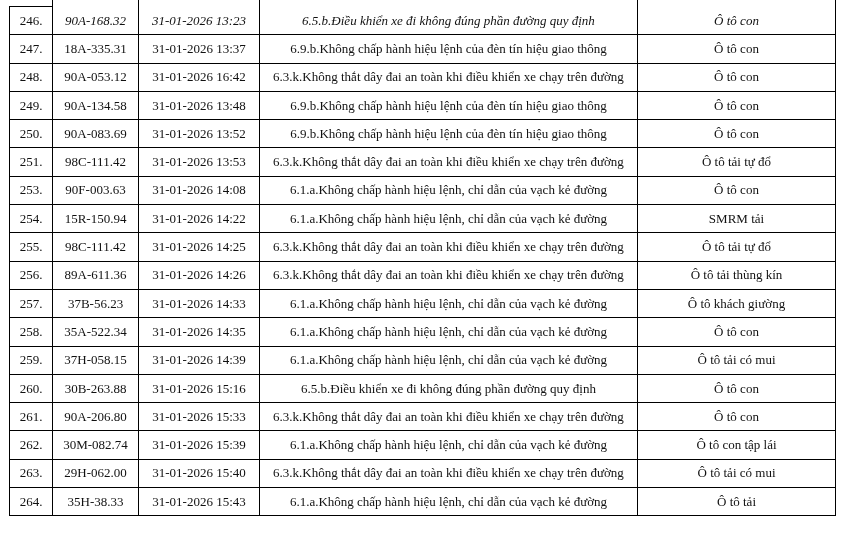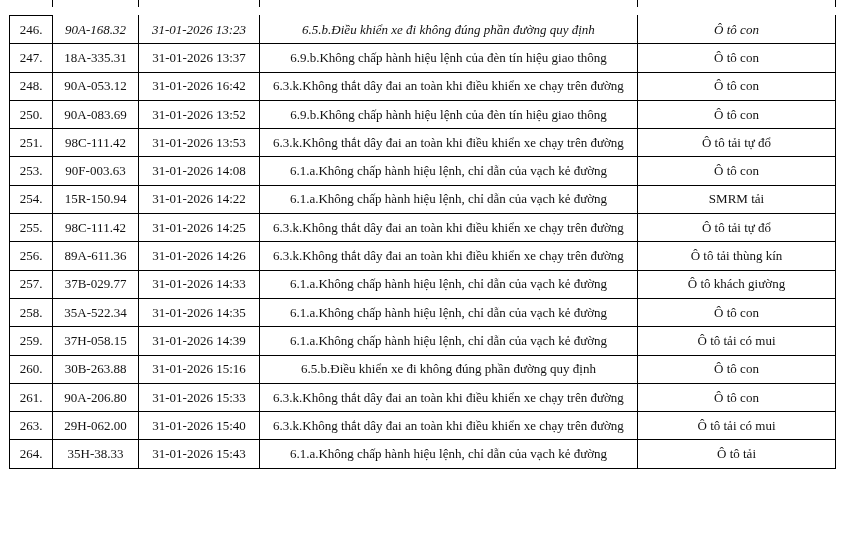--- a/index.html
+++ b/index.html
@@ -1,17 +1,17 @@
 <!DOCTYPE html>
 <html><head>
 <meta charset="utf-8">
 <style>
   html, body { margin: 0; padding: 0; background: #ffffff; }
   body { width: 841px; height: 552px; position: relative; overflow: hidden; }
-  .wrap { position: absolute; left: 9px; top: 6px; margin-top: 9px; }
+  .wrap { position: absolute; left: 9px; top: 6px; }
   table {
     border-collapse: collapse;
     font-family: "Liberation Serif", "DejaVu Serif", serif;
     font-size: 13px;
     color: #111;
     table-layout: fixed;
   }
   td {
     border: 1px solid #000;
     height: 27.3px;
@@ -65,20 +65,27 @@
           <td>Ô tô con</td>
         </tr>
       <tr>
           <td>248.</td>
           <td>90A-053.12</td>
           <td>31-01-2026 16:42</td>
           <td>6.3.k.Không thắt dây đai an toàn khi điều khiển xe chạy trên đường</td>
           <td>Ô tô con</td>
         </tr>
       <tr>
+          <td>249.</td>
+          <td>90A-134.58</td>
+          <td>31-01-2026 13:48</td>
+          <td>6.9.b.Không chấp hành hiệu lệnh của đèn tín hiệu giao thông</td>
+          <td>Ô tô con</td>
+        </tr>
+      <tr>
           <td>250.</td>
           <td>90A-083.69</td>
           <td>31-01-2026 13:52</td>
           <td>6.9.b.Không chấp hành hiệu lệnh của đèn tín hiệu giao thông</td>
           <td>Ô tô con</td>
         </tr>
       <tr>
           <td>251.</td>
           <td>98C-111.42</td>
           <td>31-01-2026 13:53</td>
@@ -108,21 +115,21 @@
         </tr>
       <tr>
           <td>256.</td>
           <td>89A-611.36</td>
           <td>31-01-2026 14:26</td>
           <td>6.3.k.Không thắt dây đai an toàn khi điều khiển xe chạy trên đường</td>
           <td>Ô tô tải thùng kín</td>
         </tr>
       <tr>
           <td>257.</td>
-          <td>37B-029.77</td>
+          <td>37B-56.23</td>
           <td>31-01-2026 14:33</td>
           <td>6.1.a.Không chấp hành hiệu lệnh, chỉ dẫn của vạch kẻ đường</td>
           <td>Ô tô khách giường</td>
         </tr>
       <tr>
           <td>258.</td>
           <td>35A-522.34</td>
           <td>31-01-2026 14:35</td>
           <td>6.1.a.Không chấp hành hiệu lệnh, chỉ dẫn của vạch kẻ đường</td>
           <td>Ô tô con</td>
@@ -142,20 +149,27 @@
           <td>Ô tô con</td>
         </tr>
       <tr>
           <td>261.</td>
           <td>90A-206.80</td>
           <td>31-01-2026 15:33</td>
           <td>6.3.k.Không thắt dây đai an toàn khi điều khiển xe chạy trên đường</td>
           <td>Ô tô con</td>
         </tr>
       <tr>
+          <td>262.</td>
+          <td>30M-082.74</td>
+          <td>31-01-2026 15:39</td>
+          <td>6.1.a.Không chấp hành hiệu lệnh, chỉ dẫn của vạch kẻ đường</td>
+          <td>Ô tô con tập lái</td>
+        </tr>
+      <tr>
           <td>263.</td>
           <td>29H-062.00</td>
           <td>31-01-2026 15:40</td>
           <td>6.3.k.Không thắt dây đai an toàn khi điều khiển xe chạy trên đường</td>
           <td>Ô tô tải có mui</td>
         </tr>
       <tr>
           <td>264.</td>
           <td>35H-38.33</td>
           <td>31-01-2026 15:43</td>

